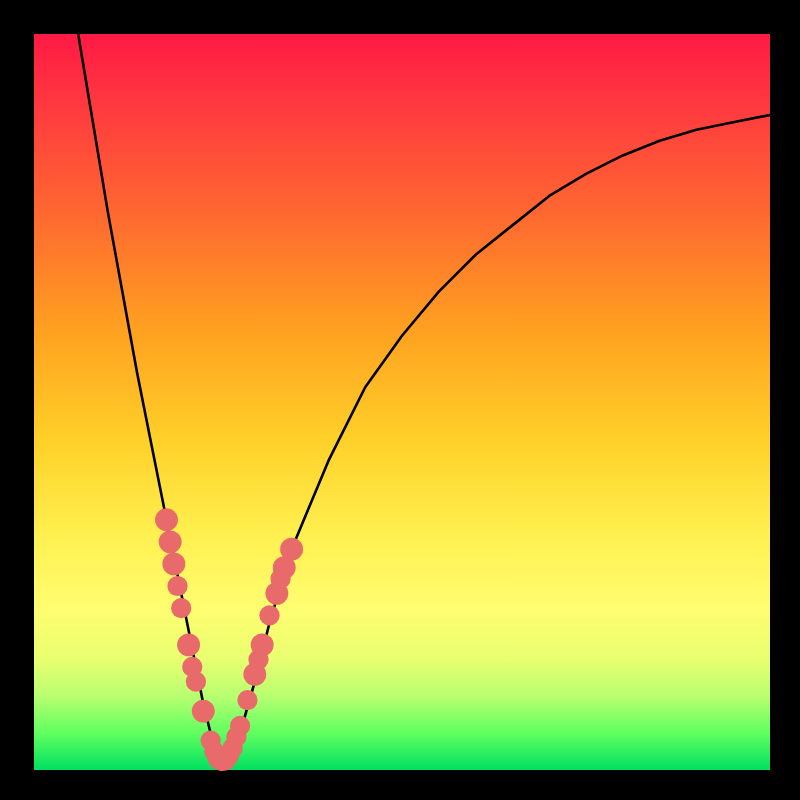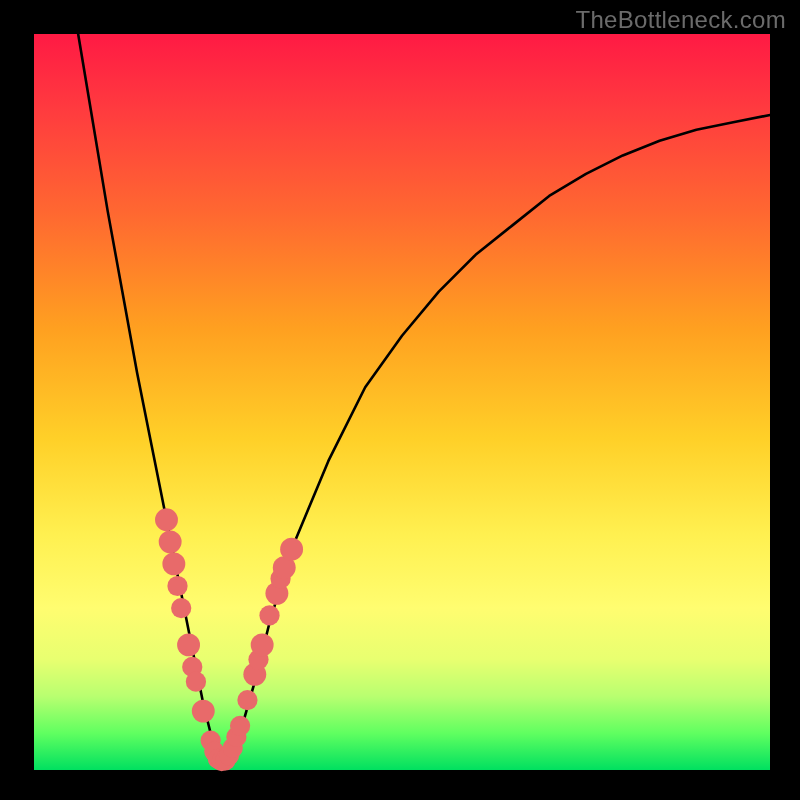--- a/index.html
+++ b/index.html
@@ -56,21 +56,20 @@
     width: 736px;
     height: 736px;
     overflow: visible;
   }
 </style>
 </head>
 <body>
 
 <div class="frame">
 
-  <div class="watermark">TheBottleneck.com</div>
 
   <div class="plot-area">
     <svg class="curve" viewBox="0 0 736 736" preserveAspectRatio="none">
       <path id="curve-path" fill="none" stroke-linecap="round" stroke-linejoin="round" d="M44.16 0.00 L58.88 88.32 L73.60 176.64 L88.32 257.60 L103.04 338.56 L117.76 412.16 L132.48 485.76 L147.20 559.36 L161.92 632.96 L169.28 669.76 L176.64 699.20 L184.00 721.28 L191.36 728.64 L198.72 721.28 L206.08 699.20 L220.80 647.68 L235.52 588.80 L257.60 515.20 L294.40 426.88 L331.20 353.28 L368.00 301.76 L404.80 257.60 L441.60 220.80 L478.40 191.36 L515.20 161.92 L552.00 139.84 L588.80 121.44 L625.60 106.72 L662.40 95.68 L699.20 88.32 L736.00 80.96" stroke="#000000" stroke-width="2.6"></path>
       <g id="markers-group">
           <circle cx="132.48" cy="485.76" r="11.45" fill="#e86a6a"></circle>
           <circle cx="136.16" cy="507.84" r="11.45" fill="#e86a6a"></circle>
           <circle cx="139.84" cy="529.92" r="11.45" fill="#e86a6a"></circle>
           <circle cx="143.52" cy="552.00" r="10.12" fill="#e86a6a"></circle>
           <circle cx="147.20" cy="574.08" r="10.12" fill="#e86a6a"></circle>

